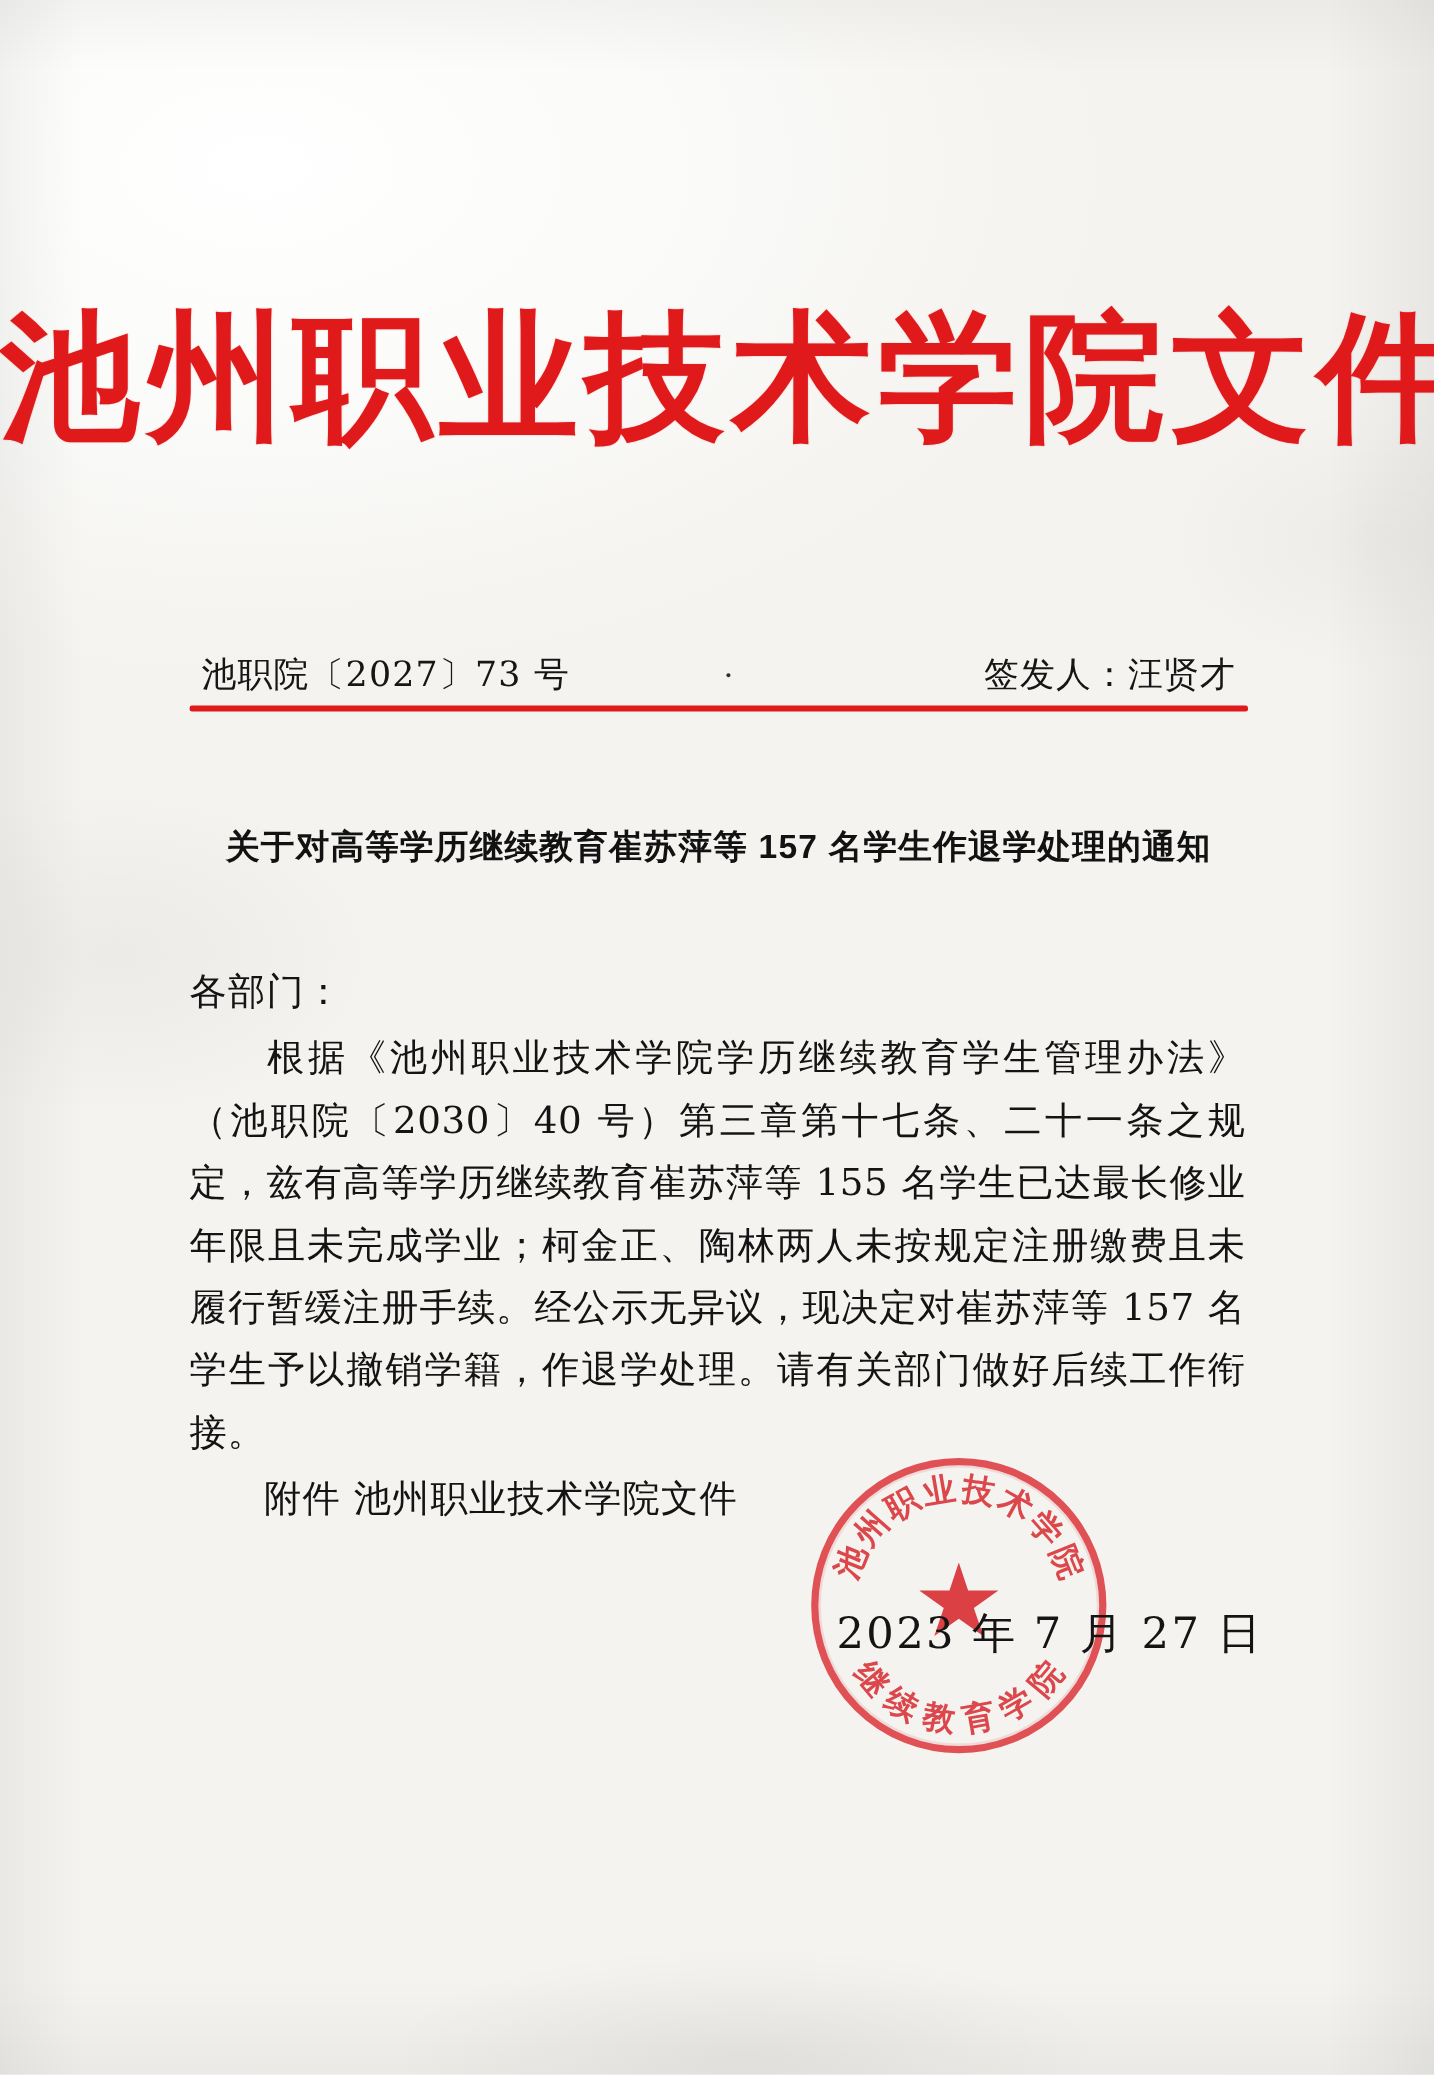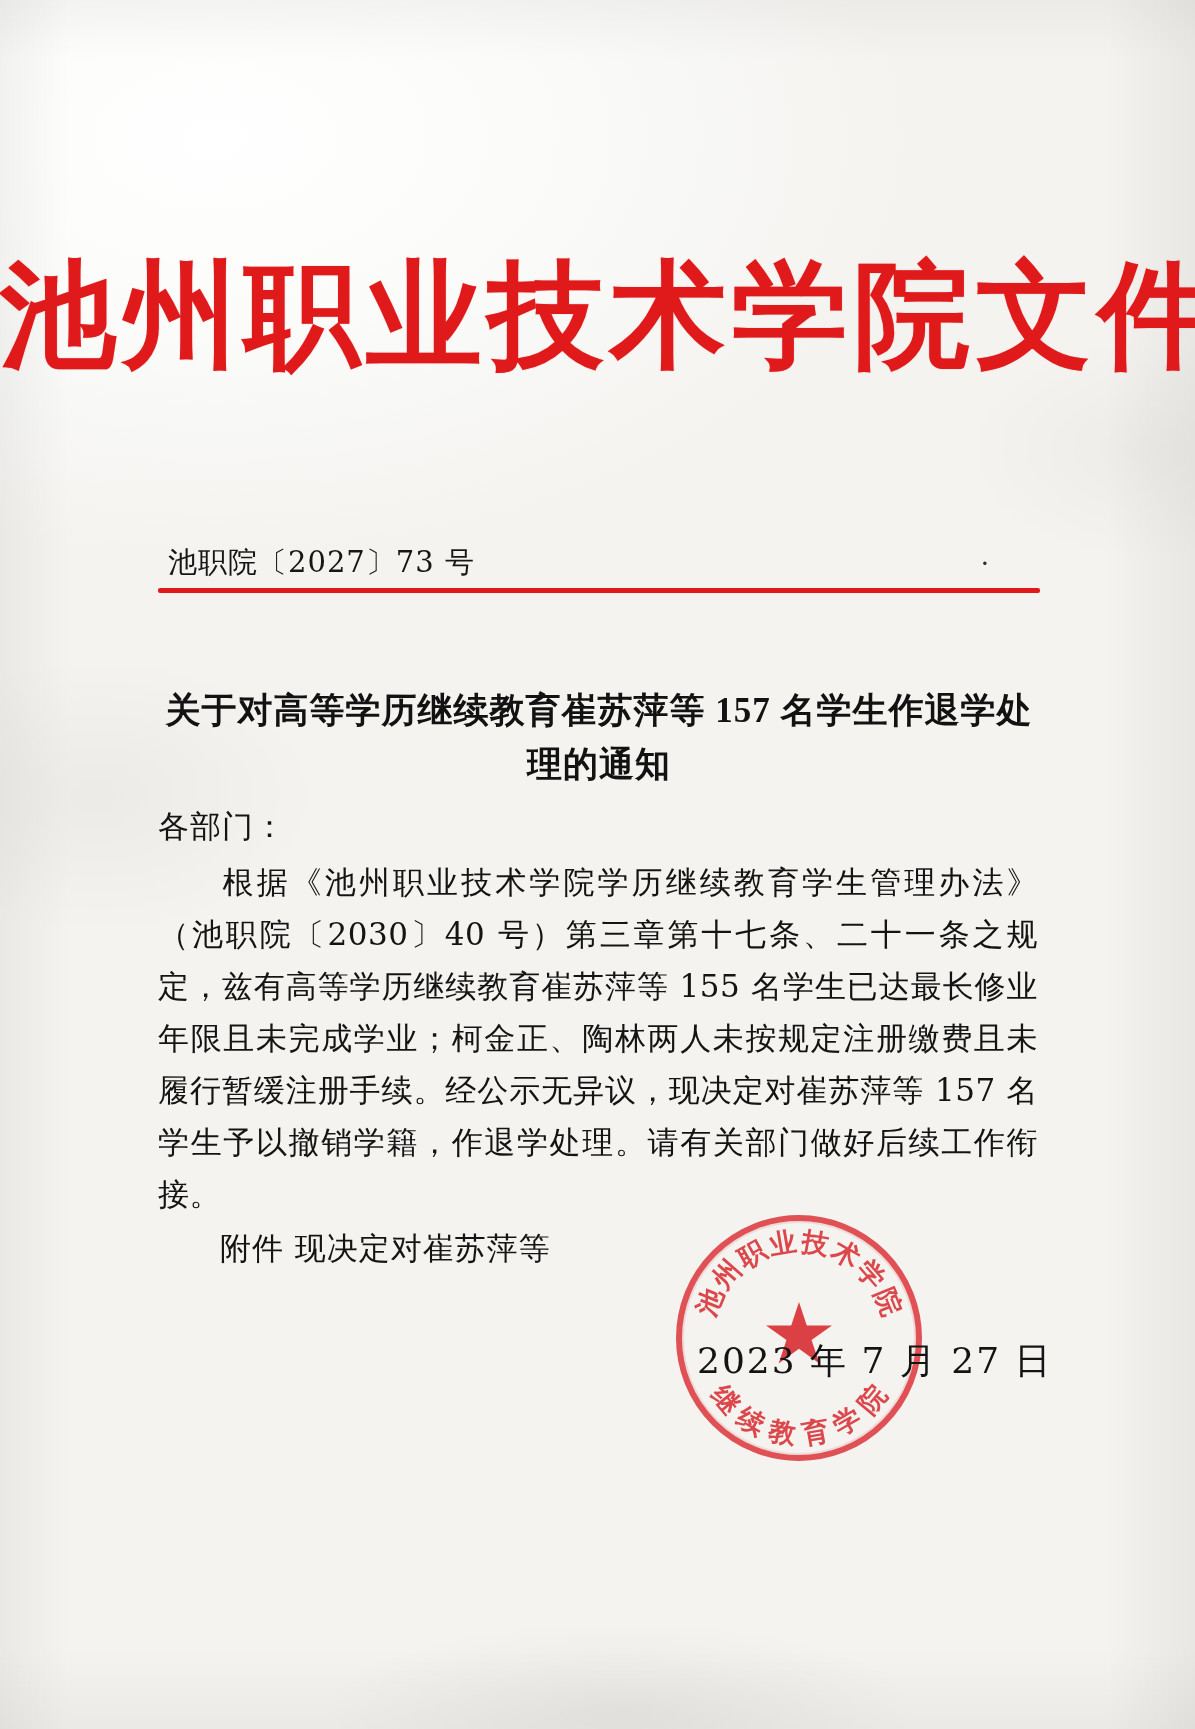--- a/index.html
+++ b/index.html
@@ -101,23 +101,23 @@
     border-radius: 2px;
   }
 
   
   .title {
     position: absolute;
     top: 684px;
     left: 160px;
     width: 878px;
     text-align: center;
-    font-family: Liberation Serif, serif;
+    font-family: Liberation Sans, sans-serif;
     font-weight: 700;
-    font-size: 35px;
+    font-size: 28px;
     line-height: 1.55;
     color: #121212;
     letter-spacing: 1px;
   }
 
   
   .salutation {
     position: absolute;
     top: 806px;
     left: 158px;
@@ -214,34 +214,35 @@
 <body>
 
 <div class="page">
   <div class="content">
 
     <div class="masthead">池州职业技术学院文件</div>
 
     <div class="numrow">
       <span class="docnum">池职院〔2027〕73 号</span>
       <span class="dot">·</span>
+      <span class="issuer">签发人：汪贤才</span>
     </div>
 
     <div class="redrule"></div>
 
     <div class="title">关于对高等学历继续教育崔苏萍等 157 名学生作退学处理的通知</div>
 
     <div class="salutation">各部门：</div>
 
     <div class="bodytext">
       <span class="indent"></span><span>根据《池州职业技术学院学历继续教育学生管理办法》（池职院〔2030〕40 号）第三章第十七条、二十一条之规定，兹有高等学历继续教育崔苏萍等 155 名学生已达最长修业年限且未完成学业；柯金正、陶林两人未按规定注册缴费且未履行暂缓注册手续。经公示无异议，现决定对崔苏萍等 157 名学生予以撤销学籍，作退学处理。请有关部门做好后续工作衔接。</span>
     </div>
 
     <div class="attachment">
-      <span class="indent"></span><span>附件  现决定对崔苏萍等</span>
+      <span class="indent"></span><span>附件  池州职业技术学院文件</span>
     </div>
 
     <div class="seal">
       <div class="ring"></div>
       <div class="star"></div>
       <div class="arc-text" id="seal-arc">
           <span class="ch" style="transform: translate(-89px, -36px) rotate(292deg);">池</span>
           <span class="ch" style="transform: translate(-72px, -63.5px) rotate(311.4deg);">州</span>
           <span class="ch" style="transform: translate(-46.8px, -83.8px) rotate(330.9deg);">职</span>
           <span class="ch" style="transform: translate(-16.2px, -94.6px) rotate(350.3deg);">业</span>

